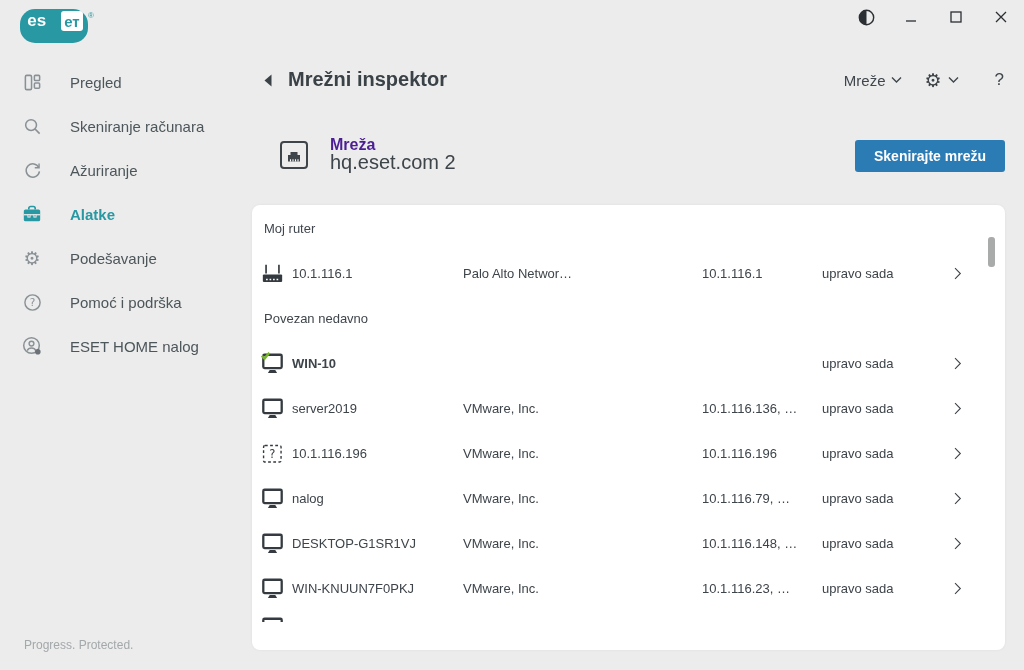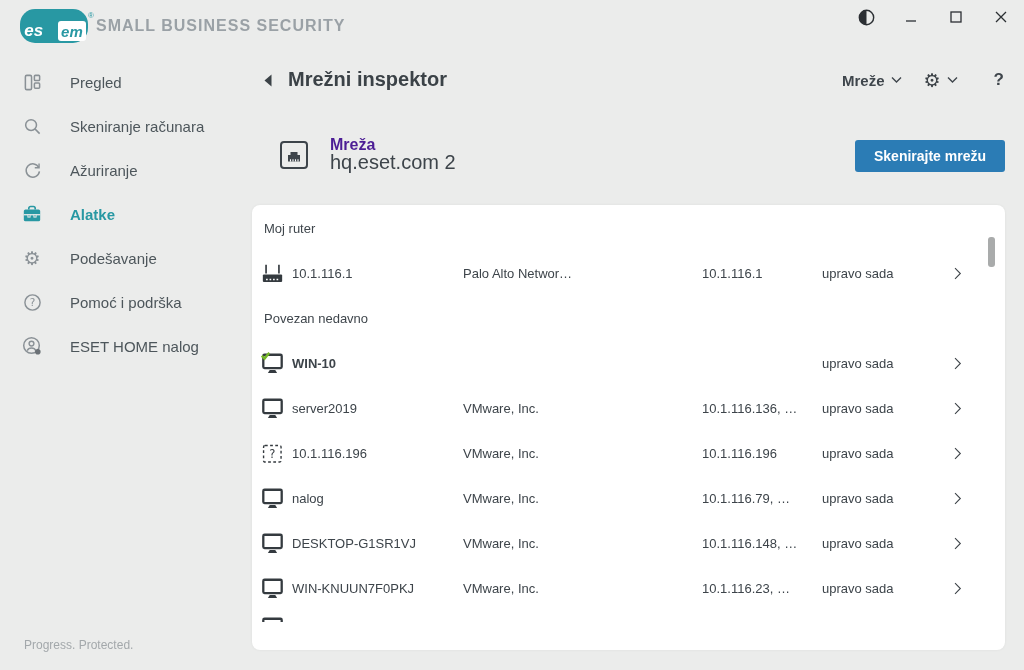--- a/index.html
+++ b/index.html
@@ -19,23 +19,22 @@
     font-family:"Liberation Sans","DejaVu Sans",sans-serif;
     font-size:13px;
   }
   svg{display:block;}
 
   
   .topbar{position:absolute;left:0;top:0;width:1024px;height:55px;}
   .logo{position:absolute;left:22px;top:11px;display:flex;align-items:center;}
   .logo-badge{
     background:var(--accent);border-radius:13px;height:30px;width:64px;
-    display:flex;align-items:flex-end;justify-content:center;gap:15px;
+    display:flex;align-items:flex-start;justify-content:center;gap:15px;
     box-shadow:0 0 0 2px var(--accent);
-    font-style:italic;
   }
   .logo-es{color:#fff;font-weight:bold;font-size:17px;letter-spacing:0;padding-left:2px;}
   .logo-et{
     background:#fff;color:var(--accent);font-weight:bold;font-size:15px;
     border-radius:3px;padding:0 3px;height:20px;display:flex;align-items:center;
   }
   .logo-reg{color:var(--accent);font-size:8px;position:relative;top:-11px;left:2px;}
   .product-name{
     position:absolute;left:96px;top:17px;font-size:16px;letter-spacing:1px;
     color:var(--muted);font-weight:bold;
@@ -49,21 +48,21 @@
   .sicon{width:20px;height:20px;display:flex;align-items:center;justify-content:center;color:var(--icon-gray);}
   .slabel{font-size:15px;color:#4d565b;}
   .side-item.active .slabel{color:var(--accent);font-weight:bold;}
   .uicon{font-family:"DejaVu Sans",sans-serif;font-size:19px;line-height:1;color:var(--icon-gray);}
   .side-footer{position:absolute;left:24px;bottom:18px;font-size:12px;color:#a3a8ab;margin-top:8px;}
 
   
   .page-header{position:absolute;left:252px;top:60px;width:772px;height:44px;}
   .back-btn{position:absolute;left:10px;top:13px;width:14px;height:16px;}
   .page-title{position:absolute;left:36px;top:8px;font-size:20px;font-weight:bold;color:#3b4247;}
-  .header-controls{position:absolute;right:20px;top:10px;display:flex;align-items:center;font-weight:bold;}
+  .header-controls{position:absolute;right:20px;top:10px;display:flex;align-items:center;}
   .menu-trigger{display:flex;align-items:center;gap:6px;margin-right:22px;}
   .menu-label{font-size:15px;color:#3f464c;}
   .gear-trigger{display:flex;align-items:center;gap:6px;margin-right:36px;}
   .gear-glyph{font-family:"DejaVu Sans",sans-serif;font-size:19px;color:#3c4247;line-height:1;}
   .help-link{font-size:17px;color:#3f464c;}
 
   
   .network-row{position:absolute;left:252px;top:136px;width:772px;height:44px;}
   .net-icon{position:absolute;left:26px;top:3px;width:32px;height:32px;}
   .net-label{position:absolute;left:78px;top:0px;font-size:16px;color:#4c1d95;font-weight:bold;}
@@ -109,21 +108,20 @@
 <body>
 
 <div class="topbar">
   <div class="logo">
     <div class="logo-badge">
       <span class="logo-es">es</span>
       <span class="logo-et">ет</span>
     </div>
     <span class="logo-reg">®</span>
   </div>
-  <div class="product-name">SMALL BUSINESS SECURITY</div>
 
   <div class="win-controls">
     <div class="win-btn">
       <svg width="17" height="17" viewBox="0 0 18 18">
           <circle cx="9" cy="9" r="7.6" fill="none" stroke="#2b2f33" stroke-width="1.5"></circle>
           <path d="M9 1.4 a7.6 7.6 0 0 0 0 15.2 z" fill="#2b2f33"></path>
         </svg>
     </div>
     <div class="win-btn">
       <svg width="14" height="14" viewBox="0 0 14 14">

